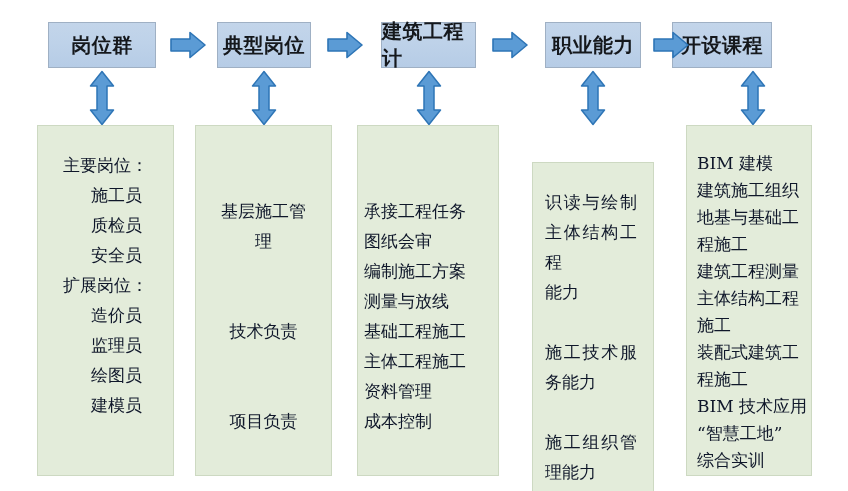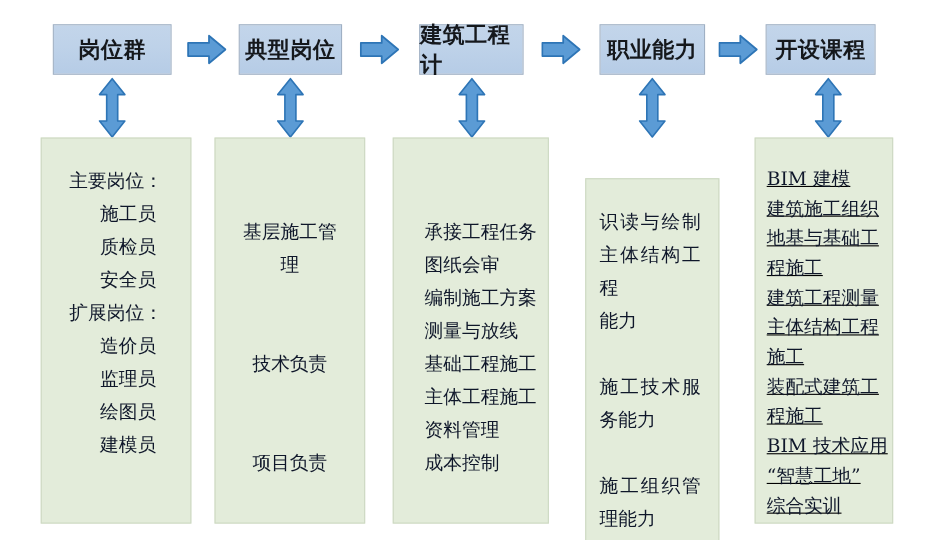--- a/index.html
+++ b/index.html
@@ -103,21 +103,21 @@
   </div>
 
   <div class="chip" style="left:381px; width:95px;">
     <span>建筑工程计</span>
   </div>
 
   <div class="chip" style="left:545px; width:96px;">
     <span>职业能力</span>
   </div>
 
-  <div class="chip" style="left:696px; width:100px;">
+  <div class="chip" style="left:672px; width:100px;">
     <span>开设课程</span>
   </div>
 
   <div class="harrow" style="left:170px;">
     <svg width="36" height="28" viewBox="0 0 36 28">
       <polygon points="1,8 20,8 20,1.5 35,14 20,26.5 20,20 1,20" fill="#5b9bd5" stroke="#2e75b6" stroke-width="1.6" stroke-linejoin="round"></polygon>
     </svg>
   </div>
 
   <div class="harrow" style="left:327px;">
@@ -186,21 +186,21 @@
     <div class="line">基层施工管</div>
     <div class="line">理</div>
     <div class="line spacer"></div>
     <div class="line spacer"></div>
     <div class="line">技术负责</div>
     <div class="line spacer"></div>
     <div class="line spacer"></div>
     <div class="line">项目负责</div>
   </div>
 
-  <div class="panel left" style="left:357px; width:142px; padding-left:28px;">
+  <div class="panel left" style="left:357px; width:142px; padding-left:6px;">
     <div class="line spacer-lg"></div>
     <div class="line">承接工程任务</div>
     <div class="line">图纸会审</div>
     <div class="line">编制施工方案</div>
     <div class="line">测量与放线</div>
     <div class="line">基础工程施工</div>
     <div class="line">主体工程施工</div>
     <div class="line">资料管理</div>
     <div class="line">成本控制</div>
   </div>
@@ -214,21 +214,21 @@
     <div class="line">施工技术服</div>
     <div class="line nojust">务能力</div>
     <div class="line spacer"></div>
     <div class="line">施工组织管</div>
     <div class="line nojust">理能力</div>
     <div class="line spacer"></div>
     <div class="line">建筑工程计</div>
 
   </div>
 
-  <div class="panel left" style="left:686px; width:126px; padding-left:10px;text-decoration:underline;">
+  <div class="panel left" style="left:686px; width:126px; padding-left:10px;">
     <div class="line tight spacer-sm"></div>
     <div class="line tight">BIM 建模</div>
     <div class="line tight">建筑施工组织</div>
     <div class="line tight">地基与基础工</div>
     <div class="line tight">程施工</div>
     <div class="line tight">建筑工程测量</div>
     <div class="line tight">主体结构工程</div>
     <div class="line tight">施工</div>
     <div class="line tight">装配式建筑工</div>
     <div class="line tight">程施工</div>

